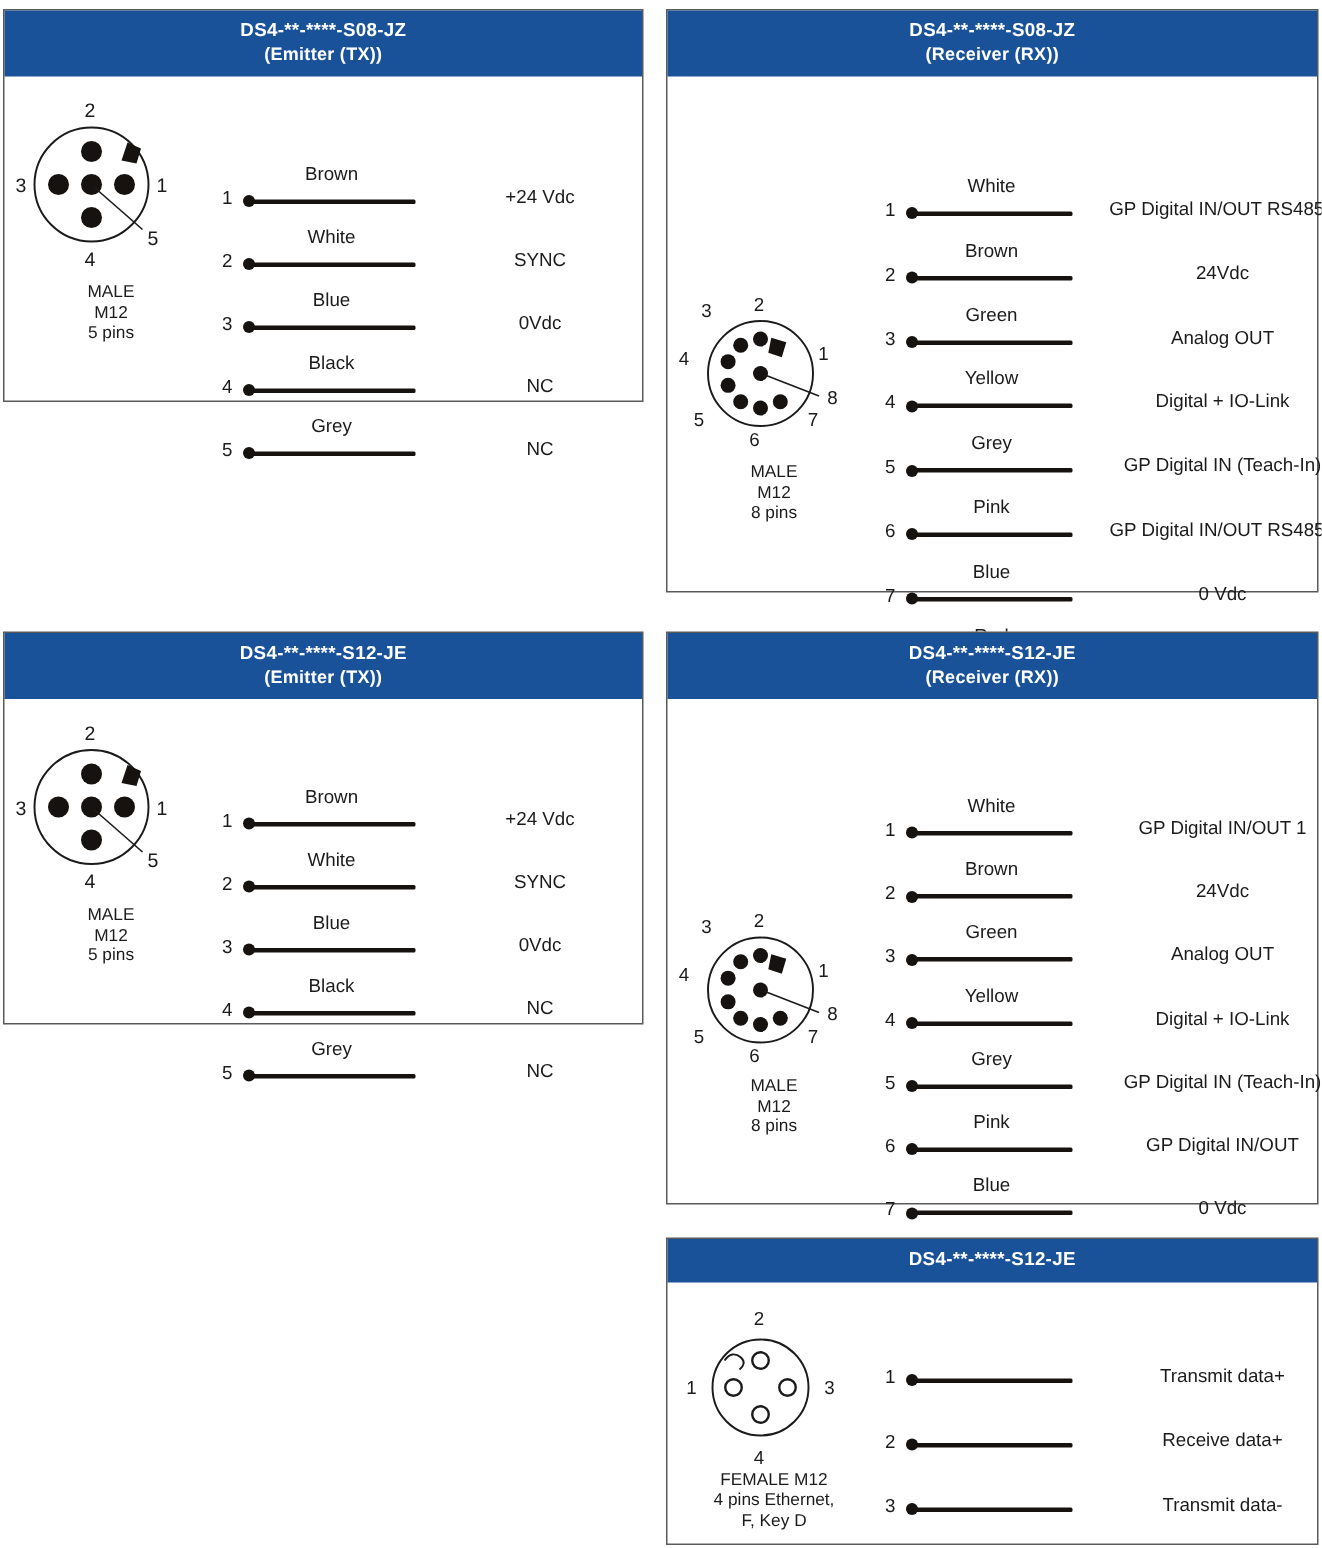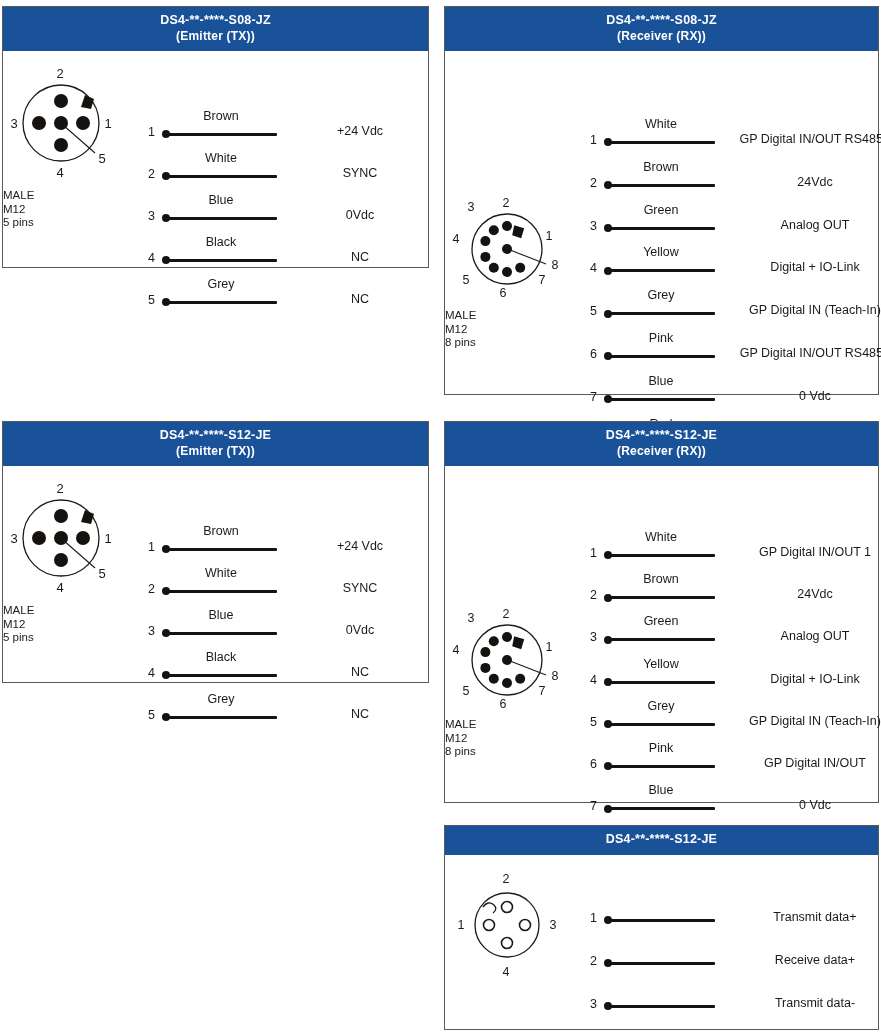--- a/index.html
+++ b/index.html
@@ -34,21 +34,21 @@
   
   .conn-col{
     position:absolute;
     left:0;
     width:142px;
     text-align:center;
   }
   .conn-caption{
     font-size:11.5px;
     line-height:13.5px;
-    text-align:left;
+    text-align:center;
     color:#1b1b1b;
     white-space:pre-line;
   }
 
   
   .rows{position:absolute;left:142px;right:0;top:0;bottom:0;}
   .row{position:absolute;left:0;right:0;height:0;}
   .pin-num{
     position:absolute;
     left:-12px;
@@ -368,20 +368,23 @@
     <path d="M38 38 q5 -7 11 -2 q4 4 -1 8" fill="none" stroke="#1b1b1b" stroke-width="1.3"></path>
     <circle cx="62" cy="38" r="5.5" fill="none" stroke="#1b1b1b" stroke-width="1.6"></circle>
     <circle cx="44" cy="56" r="5.5" fill="none" stroke="#1b1b1b" stroke-width="1.6"></circle>
     <circle cx="80" cy="56" r="5.5" fill="none" stroke="#1b1b1b" stroke-width="1.6"></circle>
     <circle cx="62" cy="74" r="5.5" fill="none" stroke="#1b1b1b" stroke-width="1.6"></circle>
     <text x="61" y="14" font-size="12.5" fill="#1b1b1b" font-family="Liberation Sans, sans-serif" text-anchor="middle">2</text>
     <text x="16" y="60" font-size="12.5" fill="#1b1b1b" font-family="Liberation Sans, sans-serif" text-anchor="middle">1</text>
     <text x="108" y="60" font-size="12.5" fill="#1b1b1b" font-family="Liberation Sans, sans-serif" text-anchor="middle">3</text>
     <text x="61" y="107" font-size="12.5" fill="#1b1b1b" font-family="Liberation Sans, sans-serif" text-anchor="middle">4</text>
   </svg></div>
+        <div class="conn-caption" style="position: absolute; left: 0px; width: 142px; top: 126px;">FEMALE M12
+4 pins Ethernet,
+F, Key D</div>
         <div class="rows">
           <div class="row" style="top: 64px;">
             <div class="pin-num">1</div>
             <div class="wire" style="width: 108px;"></div>
             <div class="func-label" style="left: 148px; width: 160px;">Transmit data+</div>
           </div>
           <div class="row" style="top: 107px;">
             <div class="pin-num">2</div>
             <div class="wire" style="width: 108px;"></div>
             <div class="func-label" style="left: 148px; width: 160px;">Receive data+</div>

